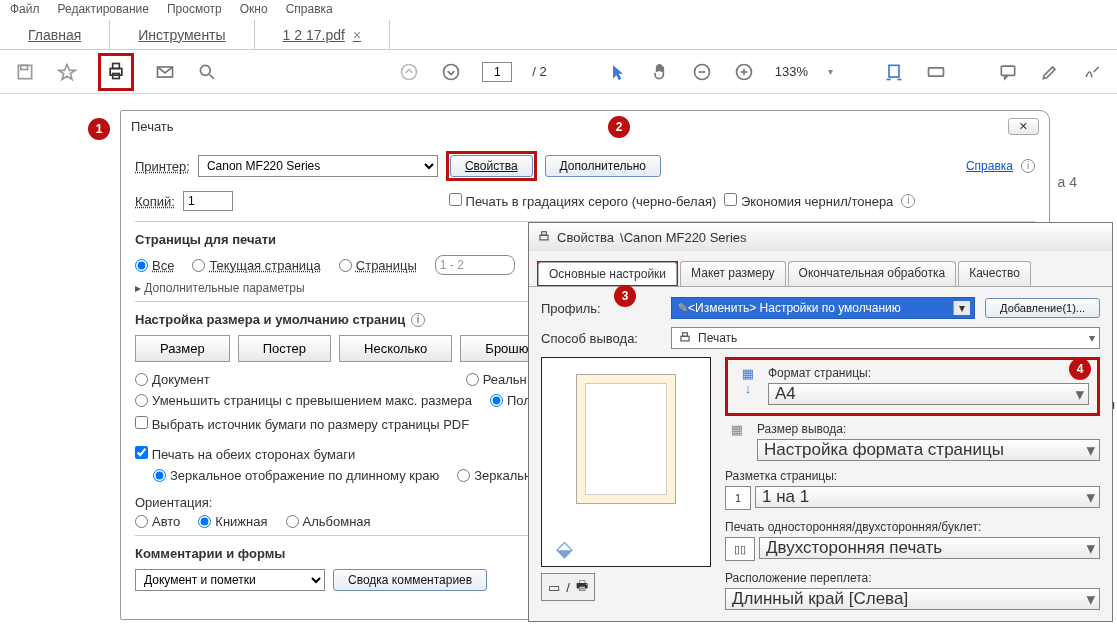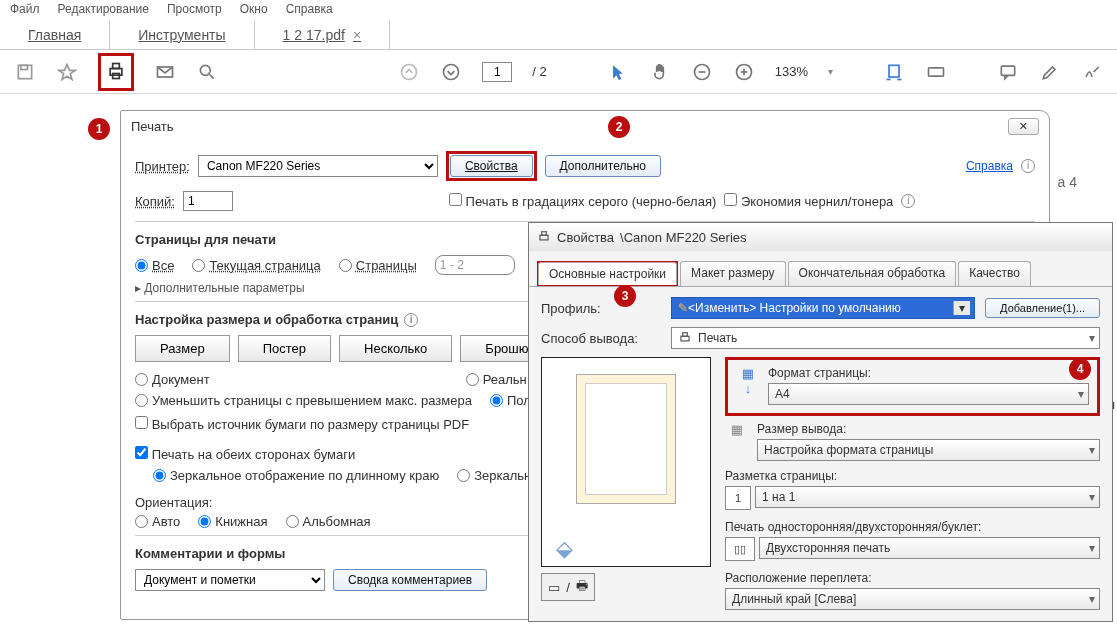--- a/index.html
+++ b/index.html
@@ -61,21 +61,21 @@
 .output-sel::after { content: "▾"; position: absolute; right: 4px; color: #666; }
 
 .preview-box { width: 170px; height: 210px; background: #fff; border: 1px solid #222; margin-right: 8px; display: flex; flex-direction: column; align-items: center; padding-top: 16px; }
 .page-thumb { width: 100px; height: 130px; border: 1px solid #aaa; background: #fff3da; position: relative; }
 .page-thumb::before { content: ""; position: absolute; inset: 8px; border: 1px solid #ccc; background: #fff; }
 .preview-icons { margin-top: 32px; display: flex; gap: 4px; align-self: flex-start; margin-left: 14px; }
 .pv-toggle { border: 1px solid #888; padding: 2px 6px; background: #f0f0f0; display: flex; gap: 6px; align-items: center; }
 
 .right-col { flex: 1; }
 .format-hl { border: 3px solid #bb0e0e; padding: 6px 8px 8px 8px; margin-bottom: 6px; position: relative; }
-.rsel { width: 100%; height: 22px; border: 1px solid #888; background: linear-gradient(#fff,#eaeaea); font-size: 12px; padding: 0 6px; position: relative; display: flex; align-items: center; }
+.rsel { width: 100%; height: 22px; border: 1px solid #888; background: linear-gradient(#fff,#eaeaea); font-size: 17px; padding: 0 6px; position: relative; display: flex; align-items: center; }
 .rsel::after { content: "▾"; position: absolute; right: 4px; color: #666; }
 .sec-label { font-size: 12px; margin-bottom: 3px; display: block; }
 .layout-sel { display: flex; gap: 4px; }
 .layout-icon { width: 26px; height: 24px; border: 1px solid #888; background: #fff; display: flex; align-items: center; justify-content: center; font-size: 11px; }
 
 .side-cut { position: absolute; right: 0; top: 354px; width: 70px; font-size: 12px; color: #333; }
 .side-cut div { margin-bottom: 16px; }
 .orient-icon { border: 1px solid #3a6fb7; padding: 2px 4px; background: #eef4fb; display: inline-block; }
 
 .text-a4 { position: absolute; right: 40px; top: 174px; font-size: 14px; color: #666; }
@@ -256,21 +256,21 @@
             <input type="radio" name="pg" style=""> 
             <span class="label-u">Страницы</span>
           </label>
         <input type="text" style="width: 80px; color: rgb(153, 153, 153); border-radius: 8px;" value="1 - 2">
       </div>
       <div class="expand">▸  Дополнительные параметры</div>
     </div>
 
     <div class="group">
       <div class="group-title">
-        <span>Настройка размера и обработка страниц</span> 
+        <span>Настройка размера и умолчанию страниц</span> 
           <span class="info-i">i</span>
       </div>
       <div class="row">
         <button class="segbtn">Размер</button>
         <button class="segbtn">Постер</button>
         <button class="segbtn">Несколько</button>
         <button class="segbtn">Брошю</button>
       </div>
       <div class="radio-row" style="margin-top:8px">
         <label>

